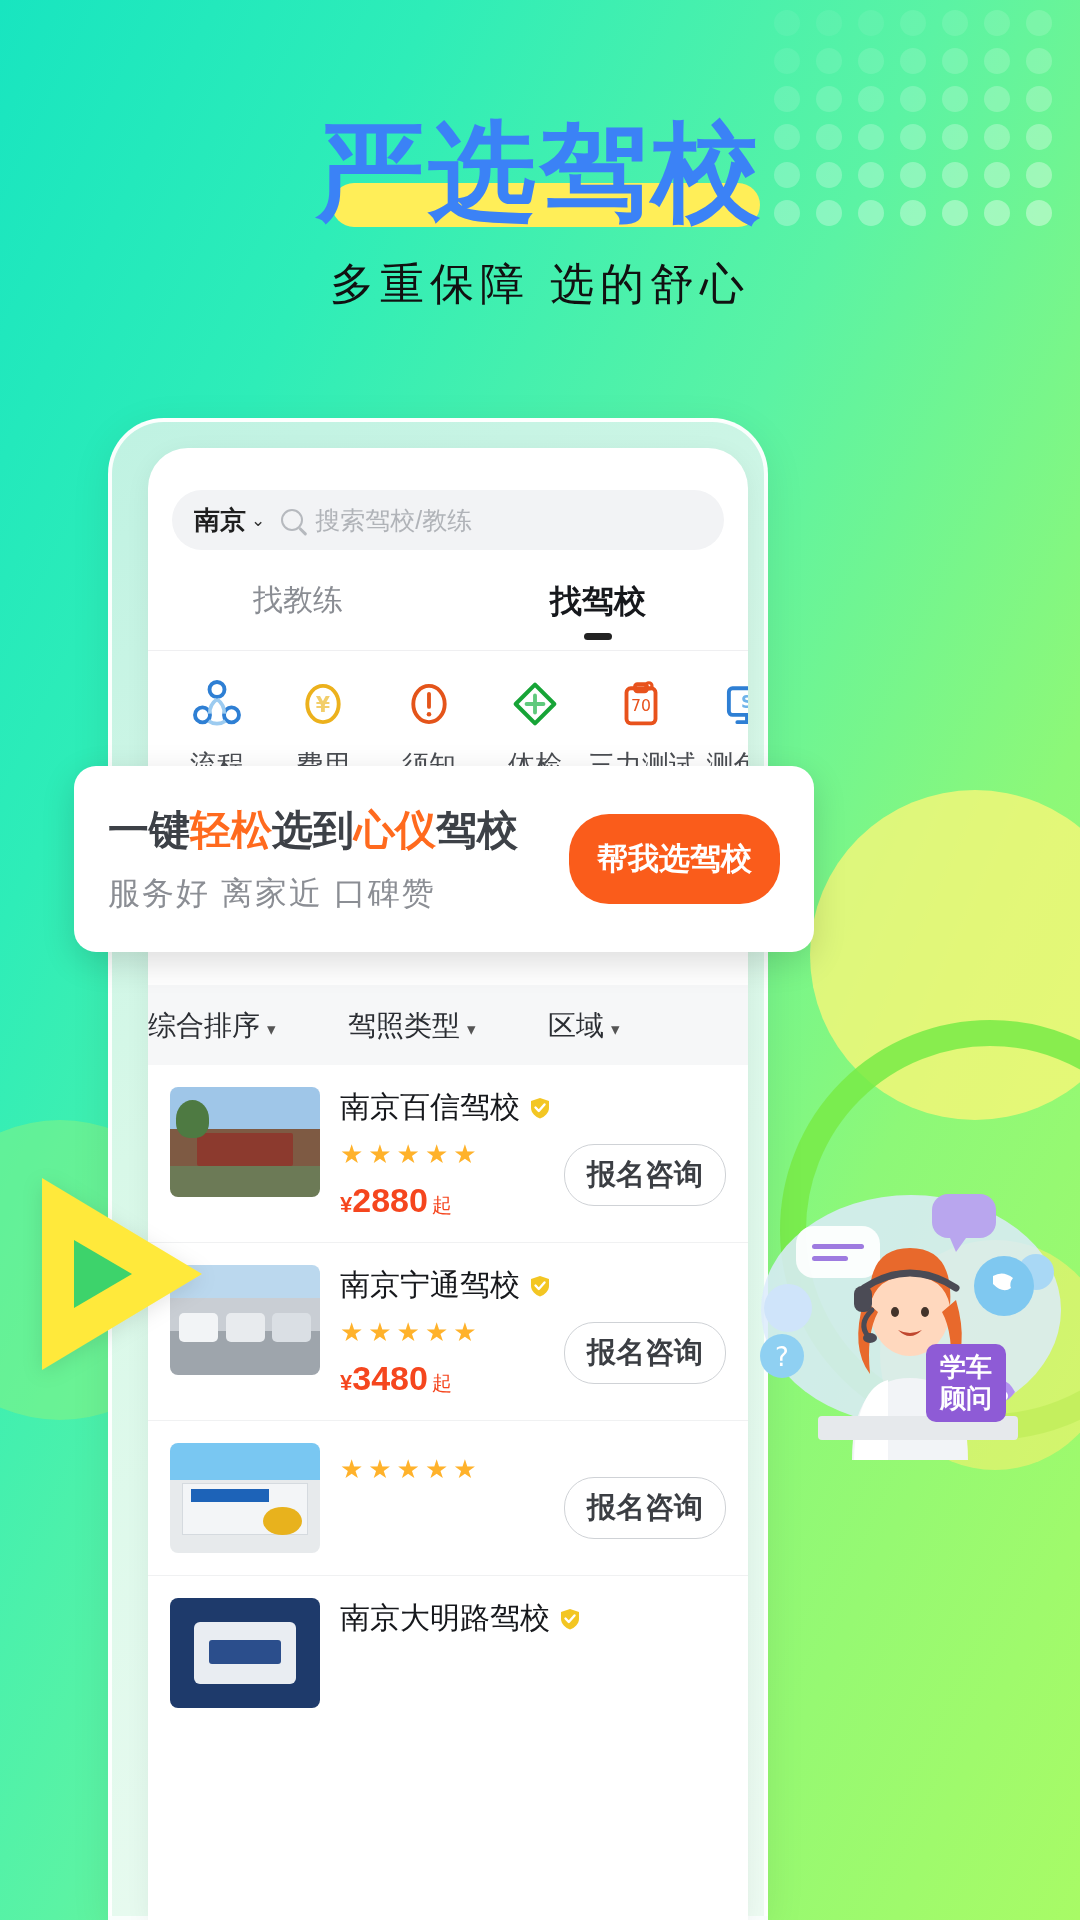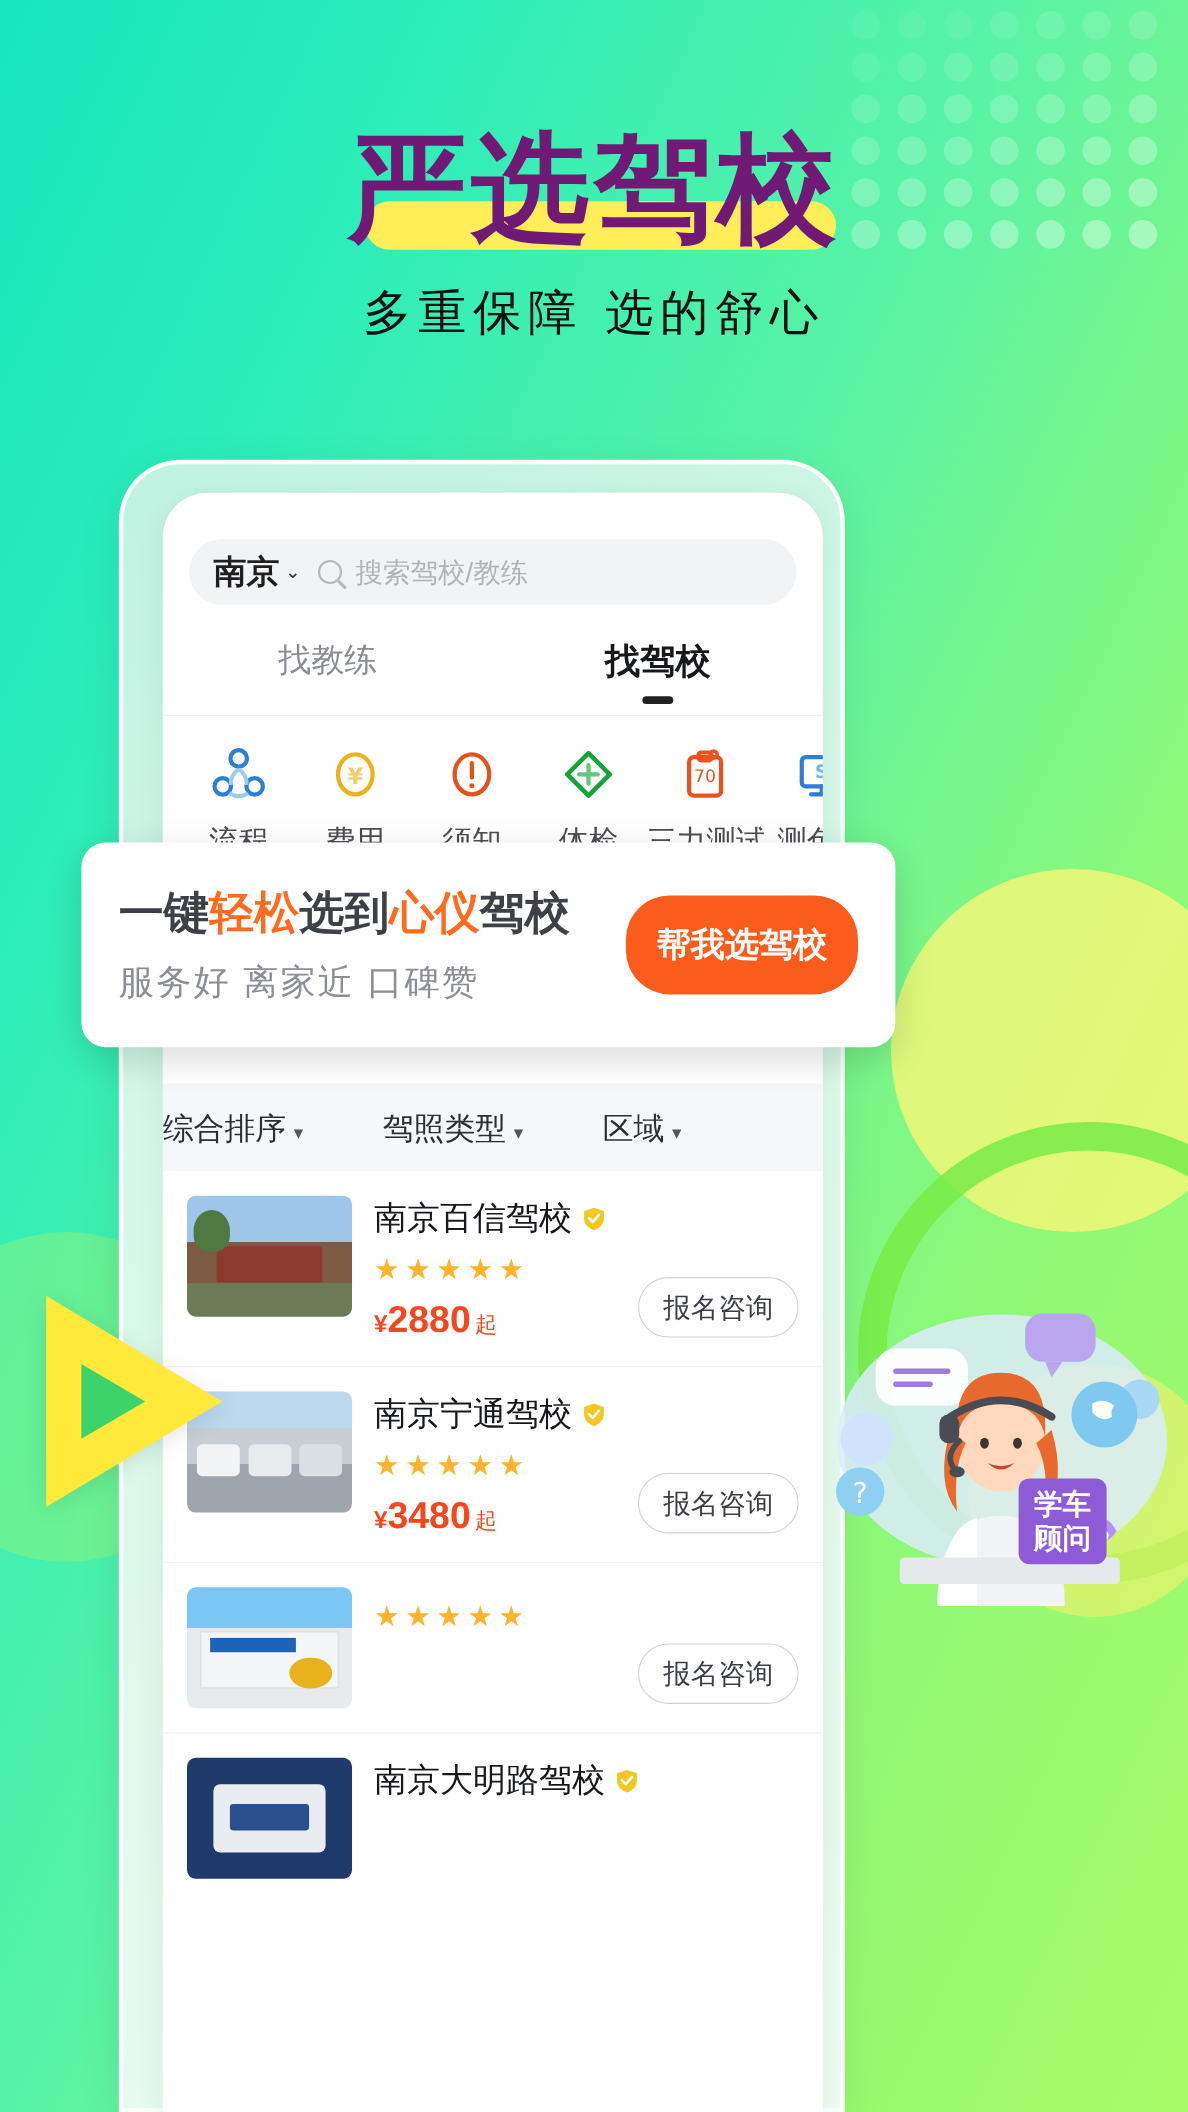--- a/index.html
+++ b/index.html
@@ -31,40 +31,40 @@
           filter:drop-shadow(0 4px 10px rgba(0,0,0,.10)); }
   .play::after { content:""; position:absolute; left:-128px; top:-34px; width:0; height:0;
           border-top:34px solid transparent; border-bottom:34px solid transparent;
           border-left:58px solid #3DD36B; }
 
   
   .headline { position:absolute; top:112px; left:0; width:1080px; text-align:center; z-index:20;}
   .title-wrap { position:relative; display:inline-block; }
   .hl-bar { position:absolute; left:16px; right:4px; bottom:6px; height:44px;
             background:#FFEE58; border-radius:22px; z-index:1; }
-  .title { position:relative; z-index:2; font-size:108px; font-weight:bold; color:#701a75;
+  .title { position:relative; z-index:2; font-size:108px; font-weight:bold; color:#3b82f6;
            letter-spacing:4px; line-height:1.12;
            font-family:"DejaVu Sans","Liberation Sans",sans-serif;}
   .subtitle { margin-top:22px; font-size:44px; color:#111; letter-spacing:6px;
               font-family:"DejaVu Sans","Liberation Sans",sans-serif;}
 
   
   .phone-outer { position:absolute; left:108px; top:418px; width:660px; height:1502px;
                  border-radius:56px 56px 0 0; z-index:12;
                  background:linear-gradient(150deg,#BFF2E2 0%,#D8F8E8 40%,#EDFBF2 100%);
                  border:4px solid rgba(255,255,255,.9);
                  box-shadow:0 10px 40px rgba(0,0,0,.08); }
   .phone-screen { position:absolute; left:148px; top:448px; width:600px; height:1472px;
                   border-radius:40px 40px 0 0; background:#fff; overflow:hidden; z-index:13;
                   box-shadow:0 6px 26px rgba(0,0,0,.06); }
 
   
   .searchbar { margin:42px 24px 0 24px; height:60px; background:#F2F3F5;
                border-radius:30px; display:flex; align-items:center; padding:0 22px; }
-  .city { font-size:30px; color:#1f1f1f; font-weight:bold; white-space:nowrap; }
+  .city { font-size:26px; color:#1f1f1f; font-weight:bold; white-space:nowrap; }
   .caret { font-size:17px; color:#333; margin:0 16px 0 5px; }
   .mag { width:22px; height:22px; border:2.6px solid #B6B9BE; border-radius:50%;
          position:relative; flex:none; }
   .mag::after { content:""; position:absolute; right:-7px; bottom:-4px; width:10px; height:2.6px;
                 background:#B6B9BE; transform:rotate(45deg); border-radius:2px; }
   .sph { font-size:25px; color:#B0B3B8; margin-left:12px; }
 
   
   .tabs { display:flex; margin-top:30px; }
   .tab { flex:1; text-align:center; position:relative; }
@@ -102,22 +102,22 @@
   .slist { background:#fff; }
   .srow { display:flex; padding:22px 22px 22px 22px; border-bottom:1px solid #F0F1F2; position:relative; }
   .sthumb { width:150px; height:110px; border-radius:8px; flex:none; overflow:hidden; position:relative; }
   .sinfo { margin-left:20px; flex:1; }
   .sname { font-size:30px; color:#16181c; display:flex; align-items:center; white-space:nowrap;}
   .vbadge { margin-left:8px; width:24px; height:24px; flex:none; }
   .stars { margin-top:11px; font-size:26px; color:#FFB22B; letter-spacing:5px; }
   .sprice { margin-top:11px; font-size:34px; color:#F5461E; font-weight:bold; }
   .sprice i { font-style:normal; font-size:22px; }
   .sprice u { text-decoration:none; font-size:20px; color:#F5461E; font-weight:normal; margin-left:4px;}
-  .sbtn { position:absolute; right:22px; bottom:26px; border:1.6px solid #CFD2D6; color:#3b3e43;
-          font-size:25px; border-radius:30px; padding:10px 22px; background:#fff; white-space:nowrap;}
+  .sbtn { position:absolute; right:22px; bottom:36px; border:1.6px solid #CFD2D6; color:#3b3e43;
+          font-size:29px; border-radius:30px; padding:10px 22px; background:#fff; white-space:nowrap;font-weight:bold;}
 
   
   .consult { position:absolute; right:14px; top:1160px; width:330px; height:300px; z-index:45; }
   .cbadge { position:absolute; right:60px; bottom:38px; background:#8E5BD6; color:#fff;
             border-radius:10px; padding:8px 14px; font-size:26px; text-align:center;
             line-height:1.2; font-weight:bold; z-index:3;}
   .laptop { position:absolute; right:48px; bottom:20px; width:200px; height:24px;
             background:#E6E9EC; border-radius:4px; z-index:2;}
 </style>
 </head>

